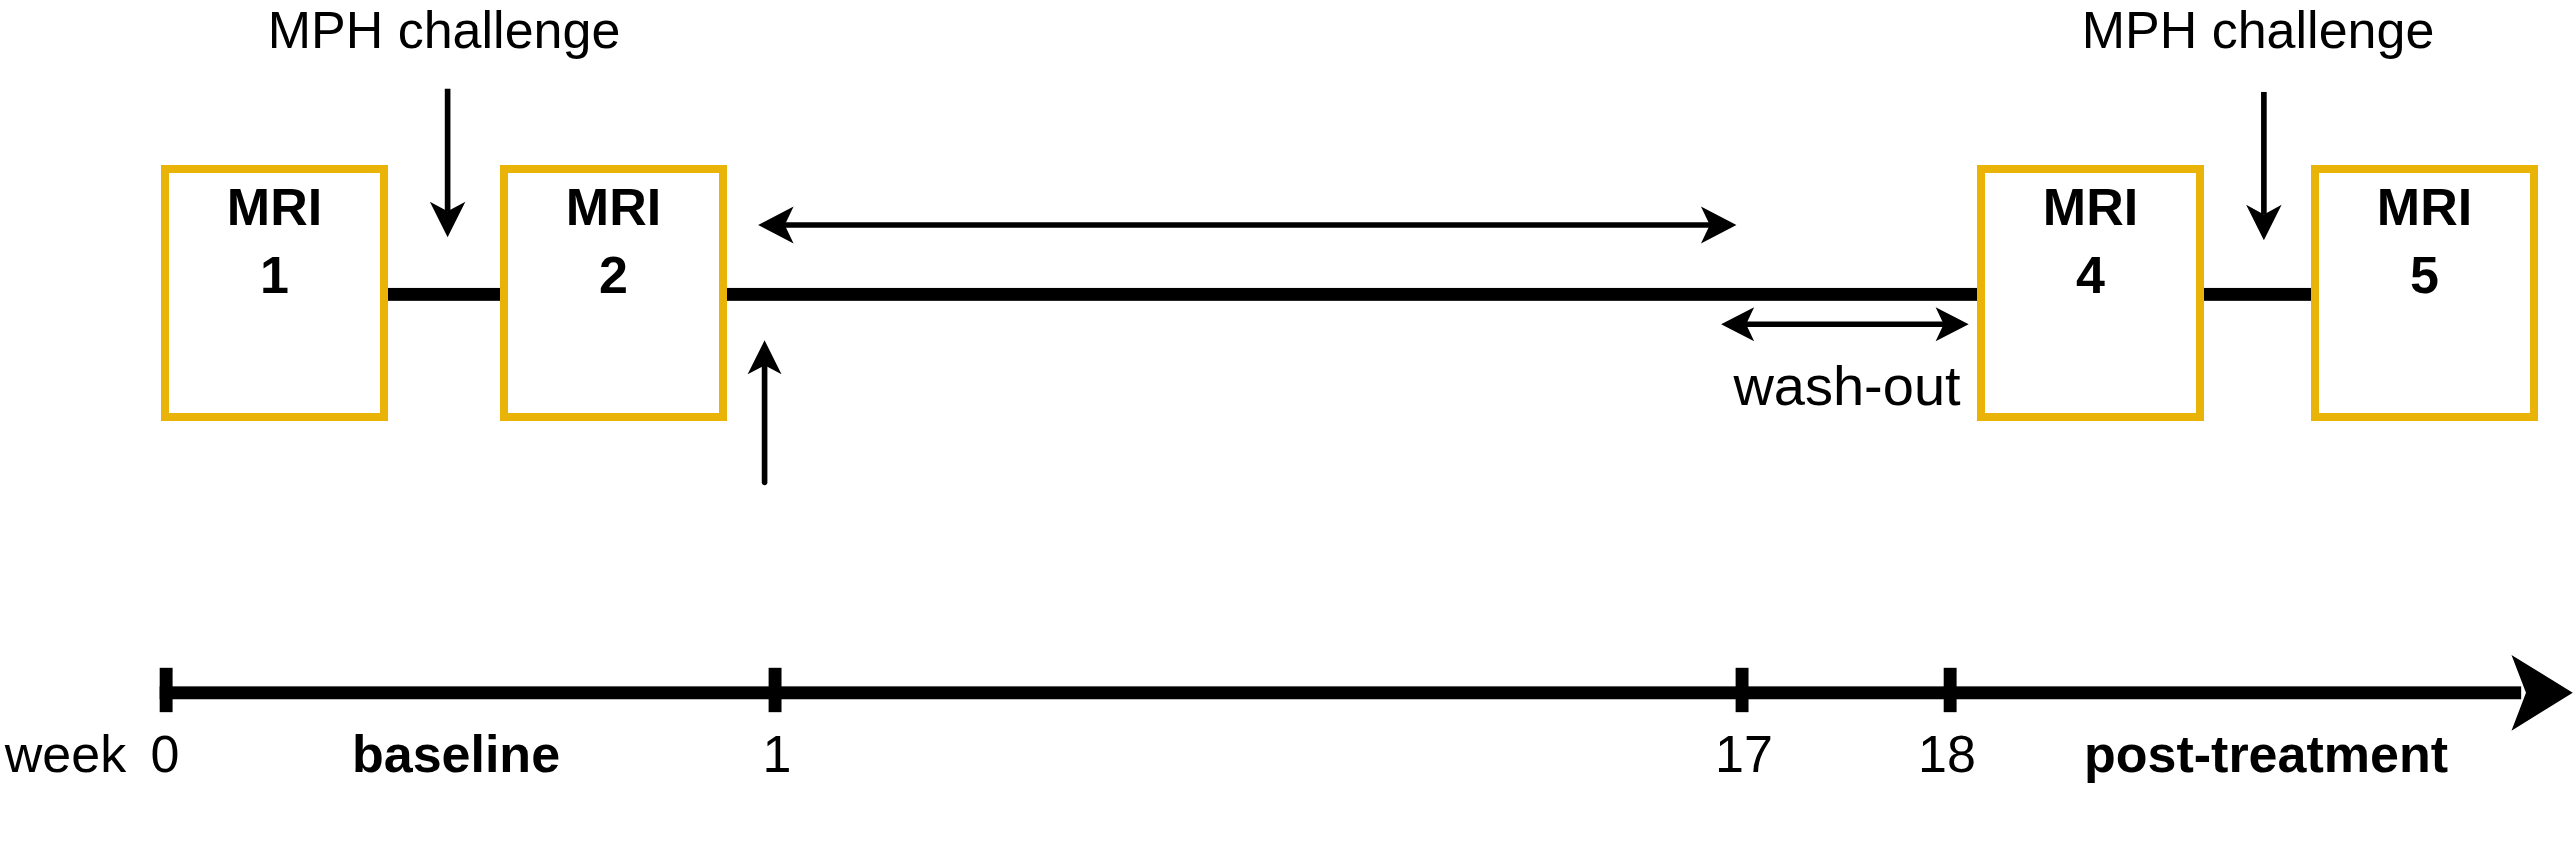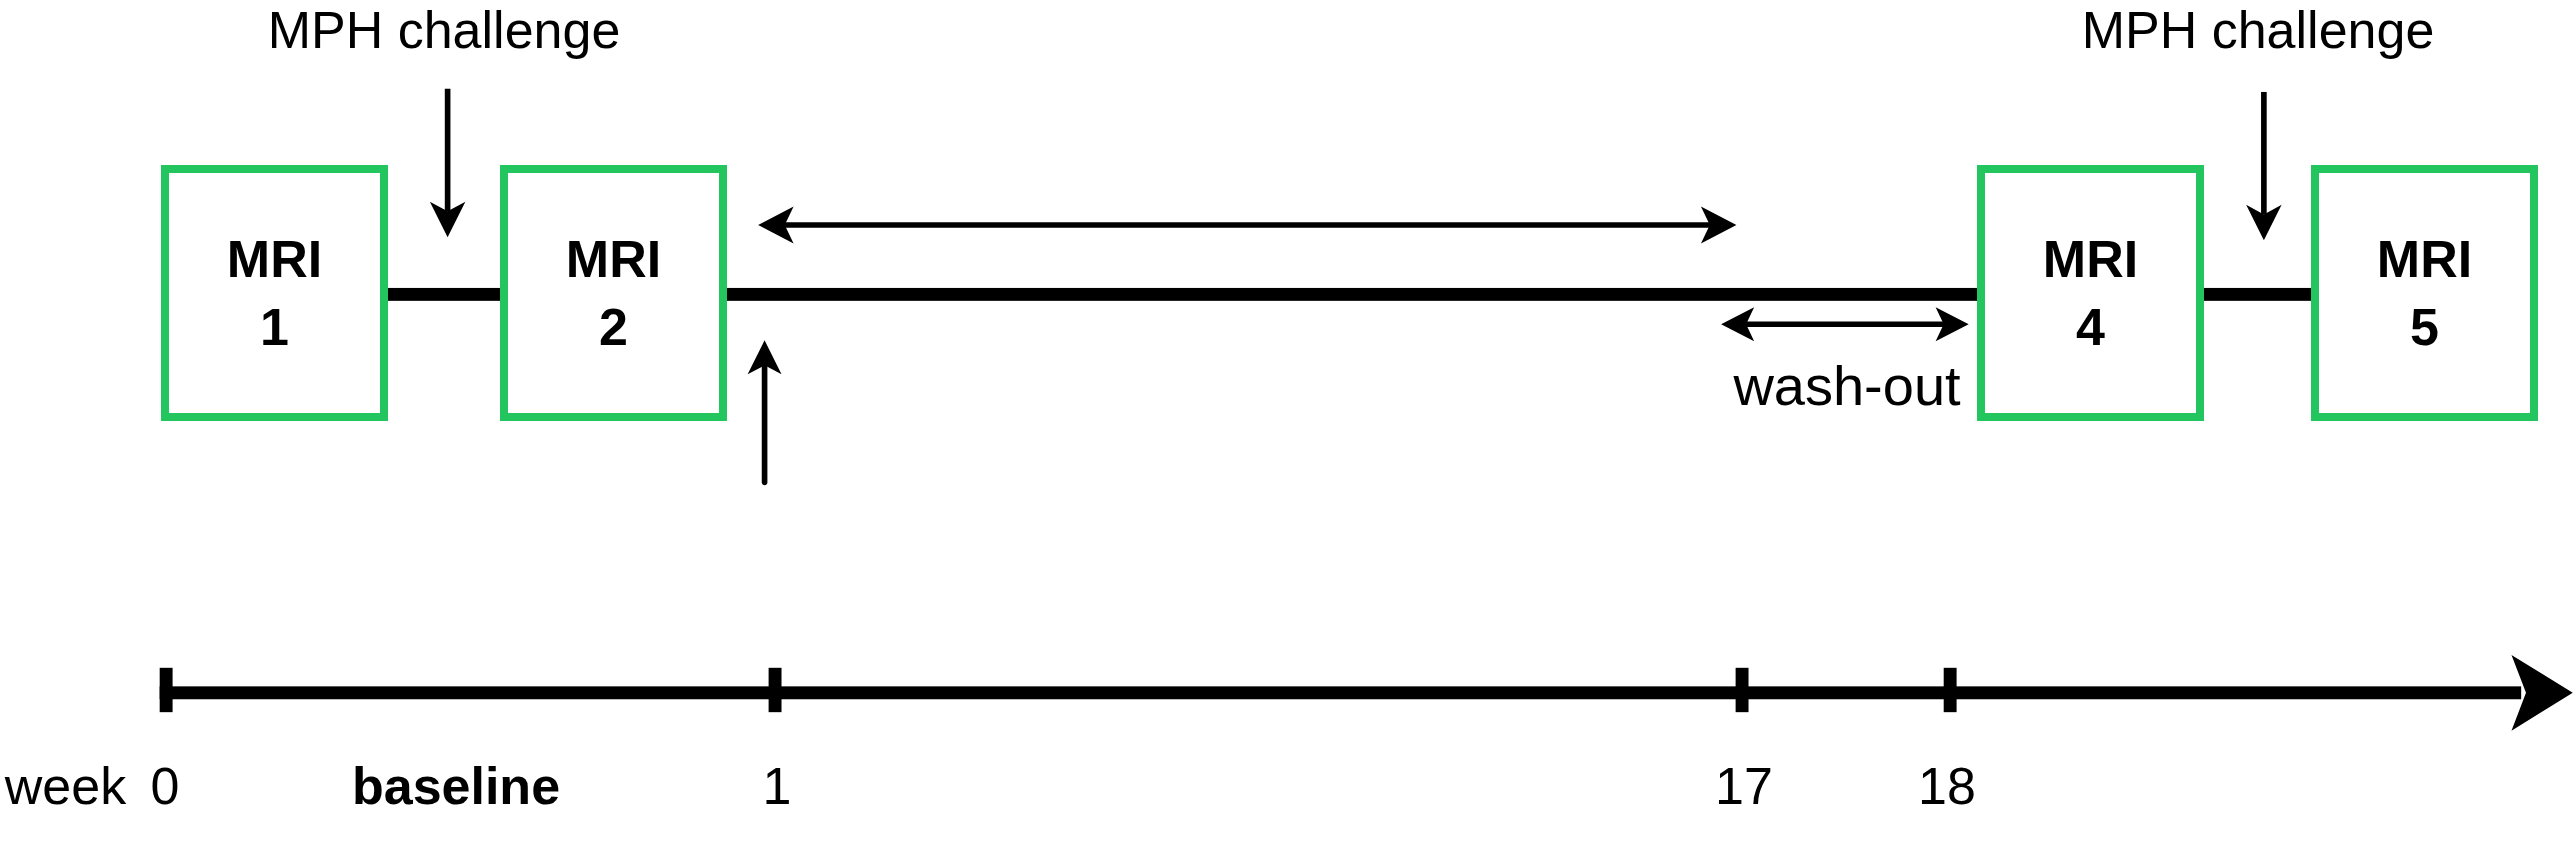--- a/index.html
+++ b/index.html
@@ -19,26 +19,26 @@
   svg.shapes {
     position: absolute;
     left: 0; top: 0;
     width: 2576px; height: 863px;
   }
   .mri-box {
     position: absolute;
     top: 165px;
     width: 211px;
     height: 240px;
-    border: 8px solid #22c55e;
+    border: 8px solid #eab308;
     background: #fff;
     display: flex;
     flex-direction: column;
     align-items: center;
-    justify-content: center;
+    justify-content: flex-start;
     text-align: center;
     font-weight: bold;
     font-size: 52px;
     line-height: 68px;
   }
   .box-mri1 { left: 161px; }
   .box-mri2 { left: 500px; }
   .box-mri4 { left: 1977px; }
   .box-mri5 { left: 2311px; }
   .label {
@@ -47,21 +47,21 @@
     font-size: 52px;
     line-height: 55px;
     text-align: right;
   }
   .centered { transform: translateX(-50%); }
   .lab-mph-left   { left: 444px;  top: 3.2px; }
   .lab-mph-right  { left: 2258px; top: 3.2px; }
   .lab-treatment  { left: 1212px; top: 153px; font-size: 50px; }
   .lab-washout    { left: 1847px; top: 358px; font-size: 56px; }
   .lab-random     { left: 776px;  top: 497px; line-height: 77px; }
-  .bottom-label   { top: 727px; margin-top: 32px; }
+  .bottom-label   { top: 727px; }
   .lab-week   { left: 4.8px; }
   .lab-w0     { left: 165px; }
   .lab-baseline { left: 456px; font-weight: bold; }
   .lab-w1     { left: 777px; }
   .lab-w17    { left: 1744px; }
   .lab-w18    { left: 1947px; }
   .lab-post   { left: 2266px; font-weight: bold; }
 </style>
 </head>
 <body>
@@ -119,15 +119,16 @@
   <div class="label centered lab-mph-left">MPH challenge</div>
   <div class="label centered lab-mph-right">MPH challenge</div>
   <div class="label centered lab-washout">wash-out</div>
 
   <div class="label bottom-label lab-week">week</div>
   <div class="label centered bottom-label lab-w0">0</div>
   <div class="label centered bottom-label lab-baseline">baseline</div>
   <div class="label centered bottom-label lab-w1">1</div>
   <div class="label centered bottom-label lab-w17">17</div>
   <div class="label centered bottom-label lab-w18">18</div>
+  <div class="label centered bottom-label lab-post">post-treatment</div>
 
 </div>
 
 
 </body></html>

